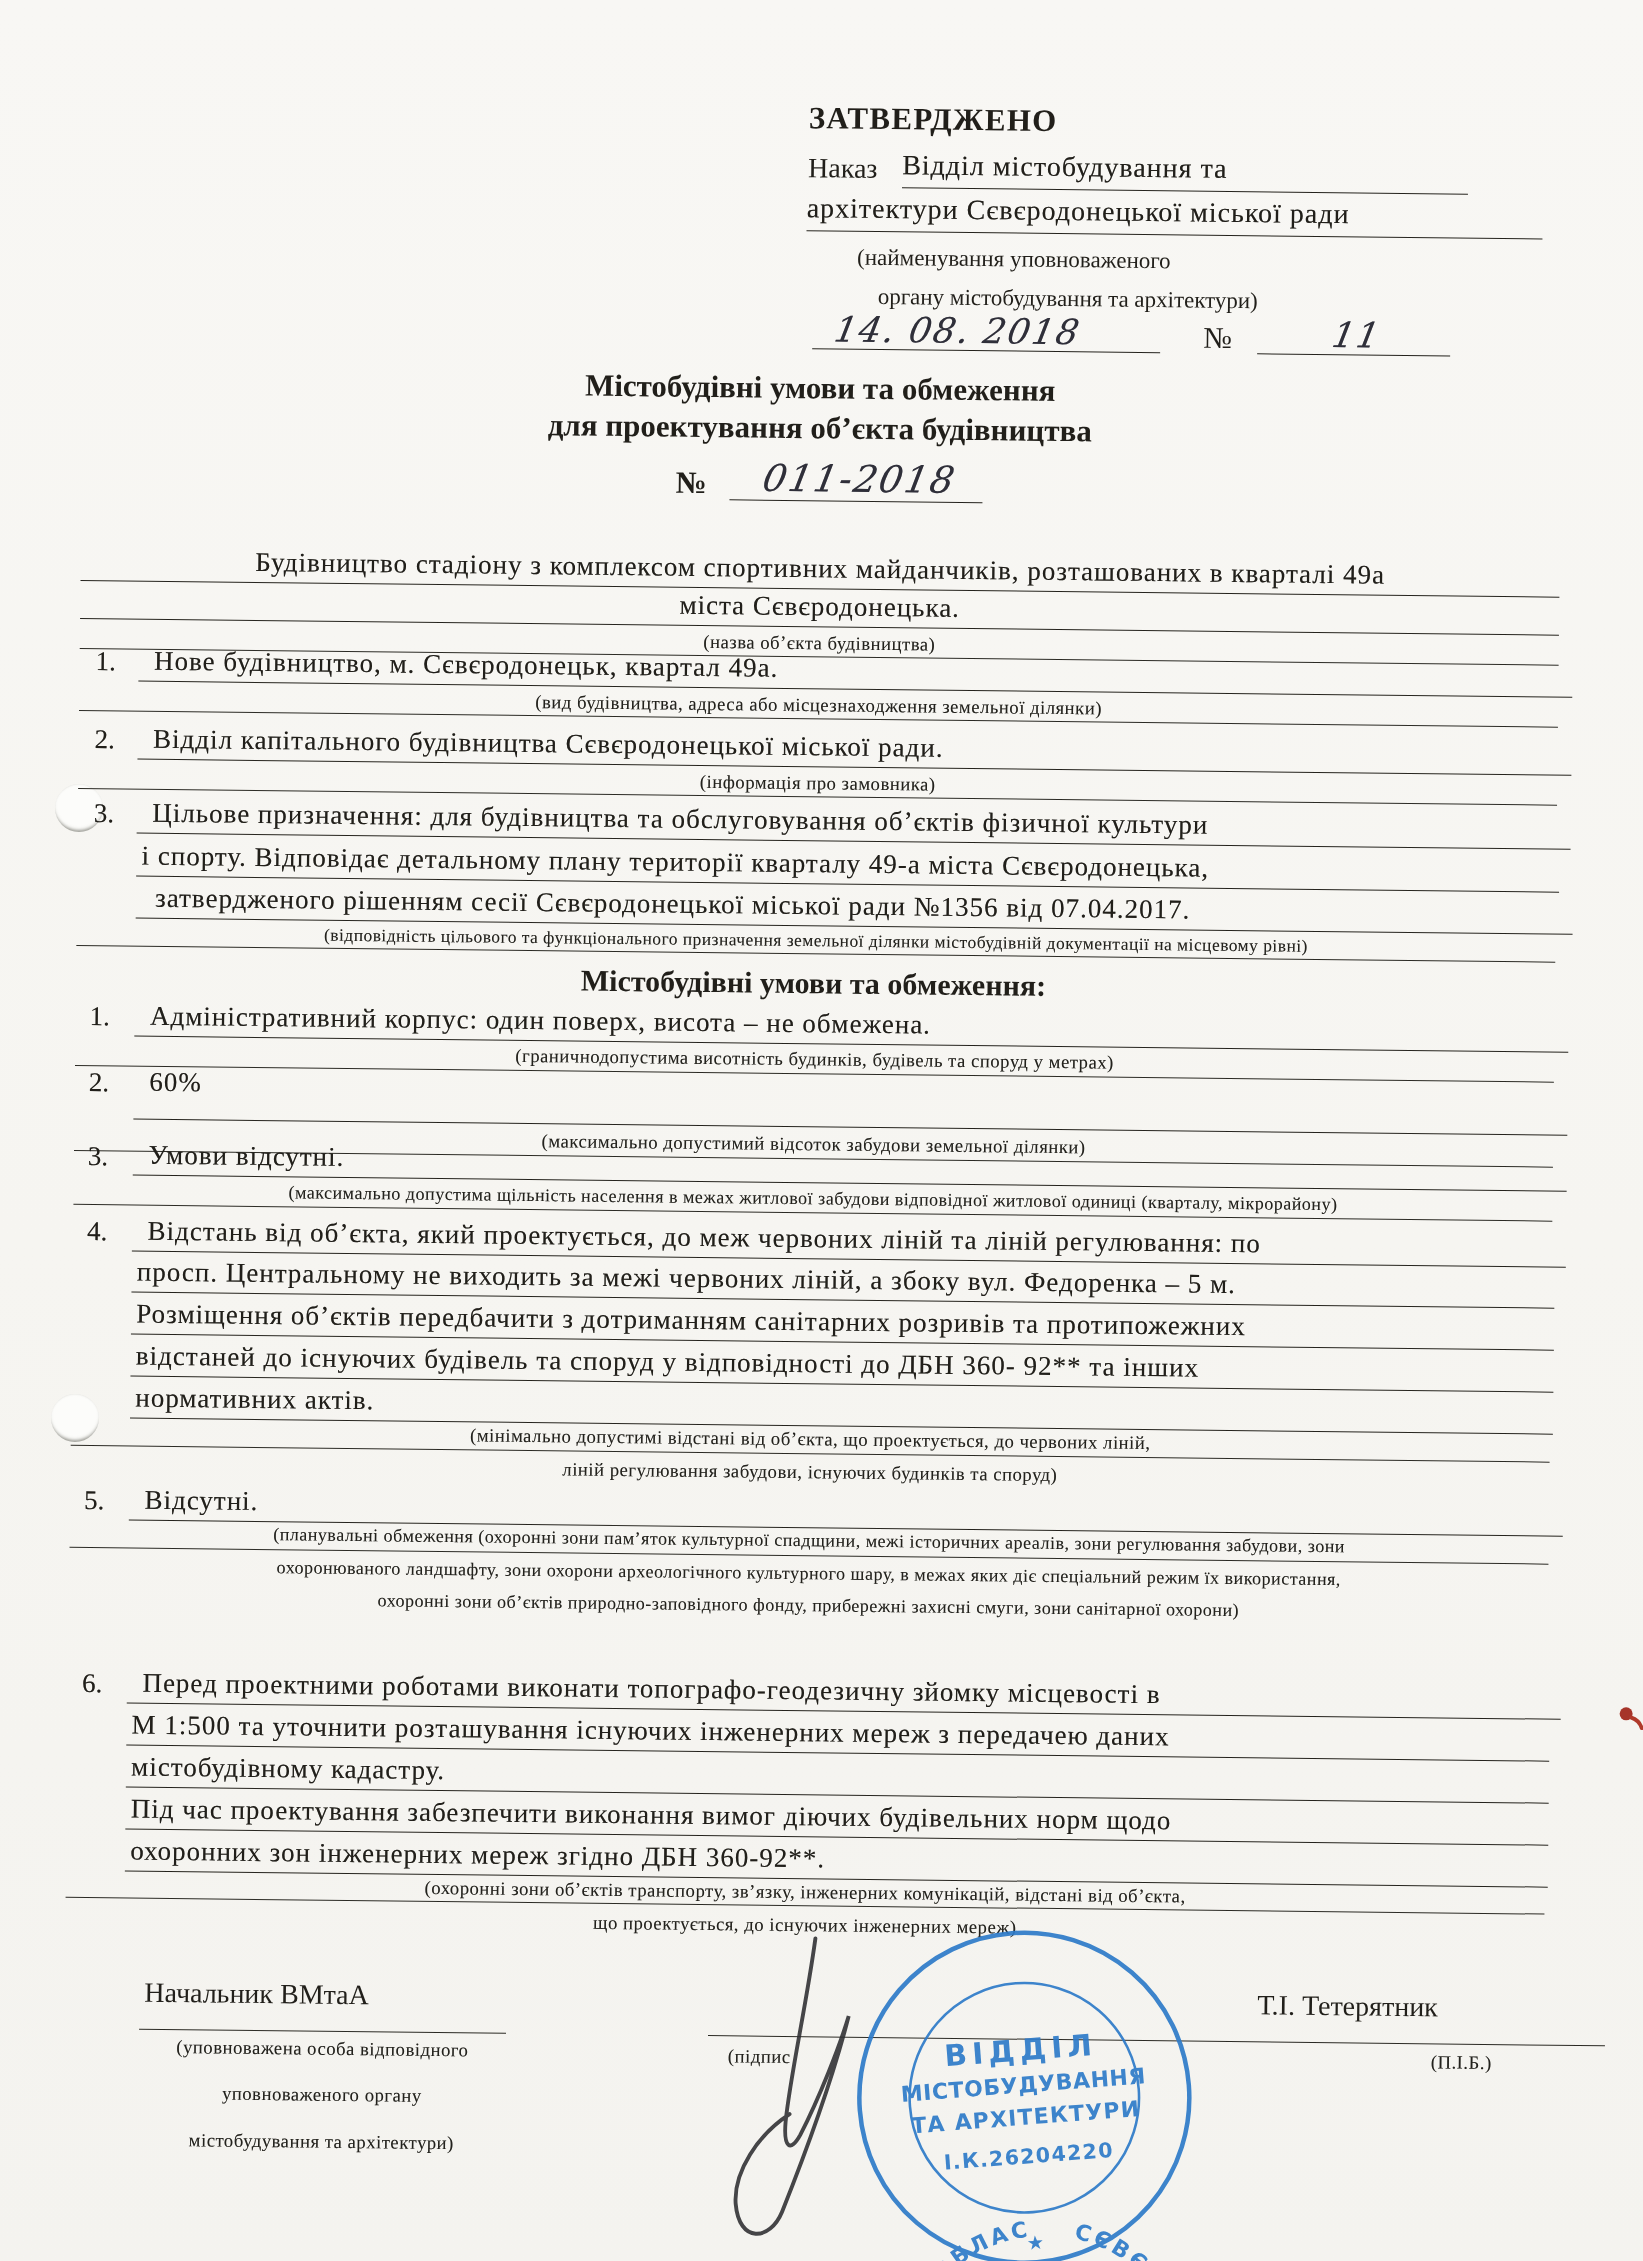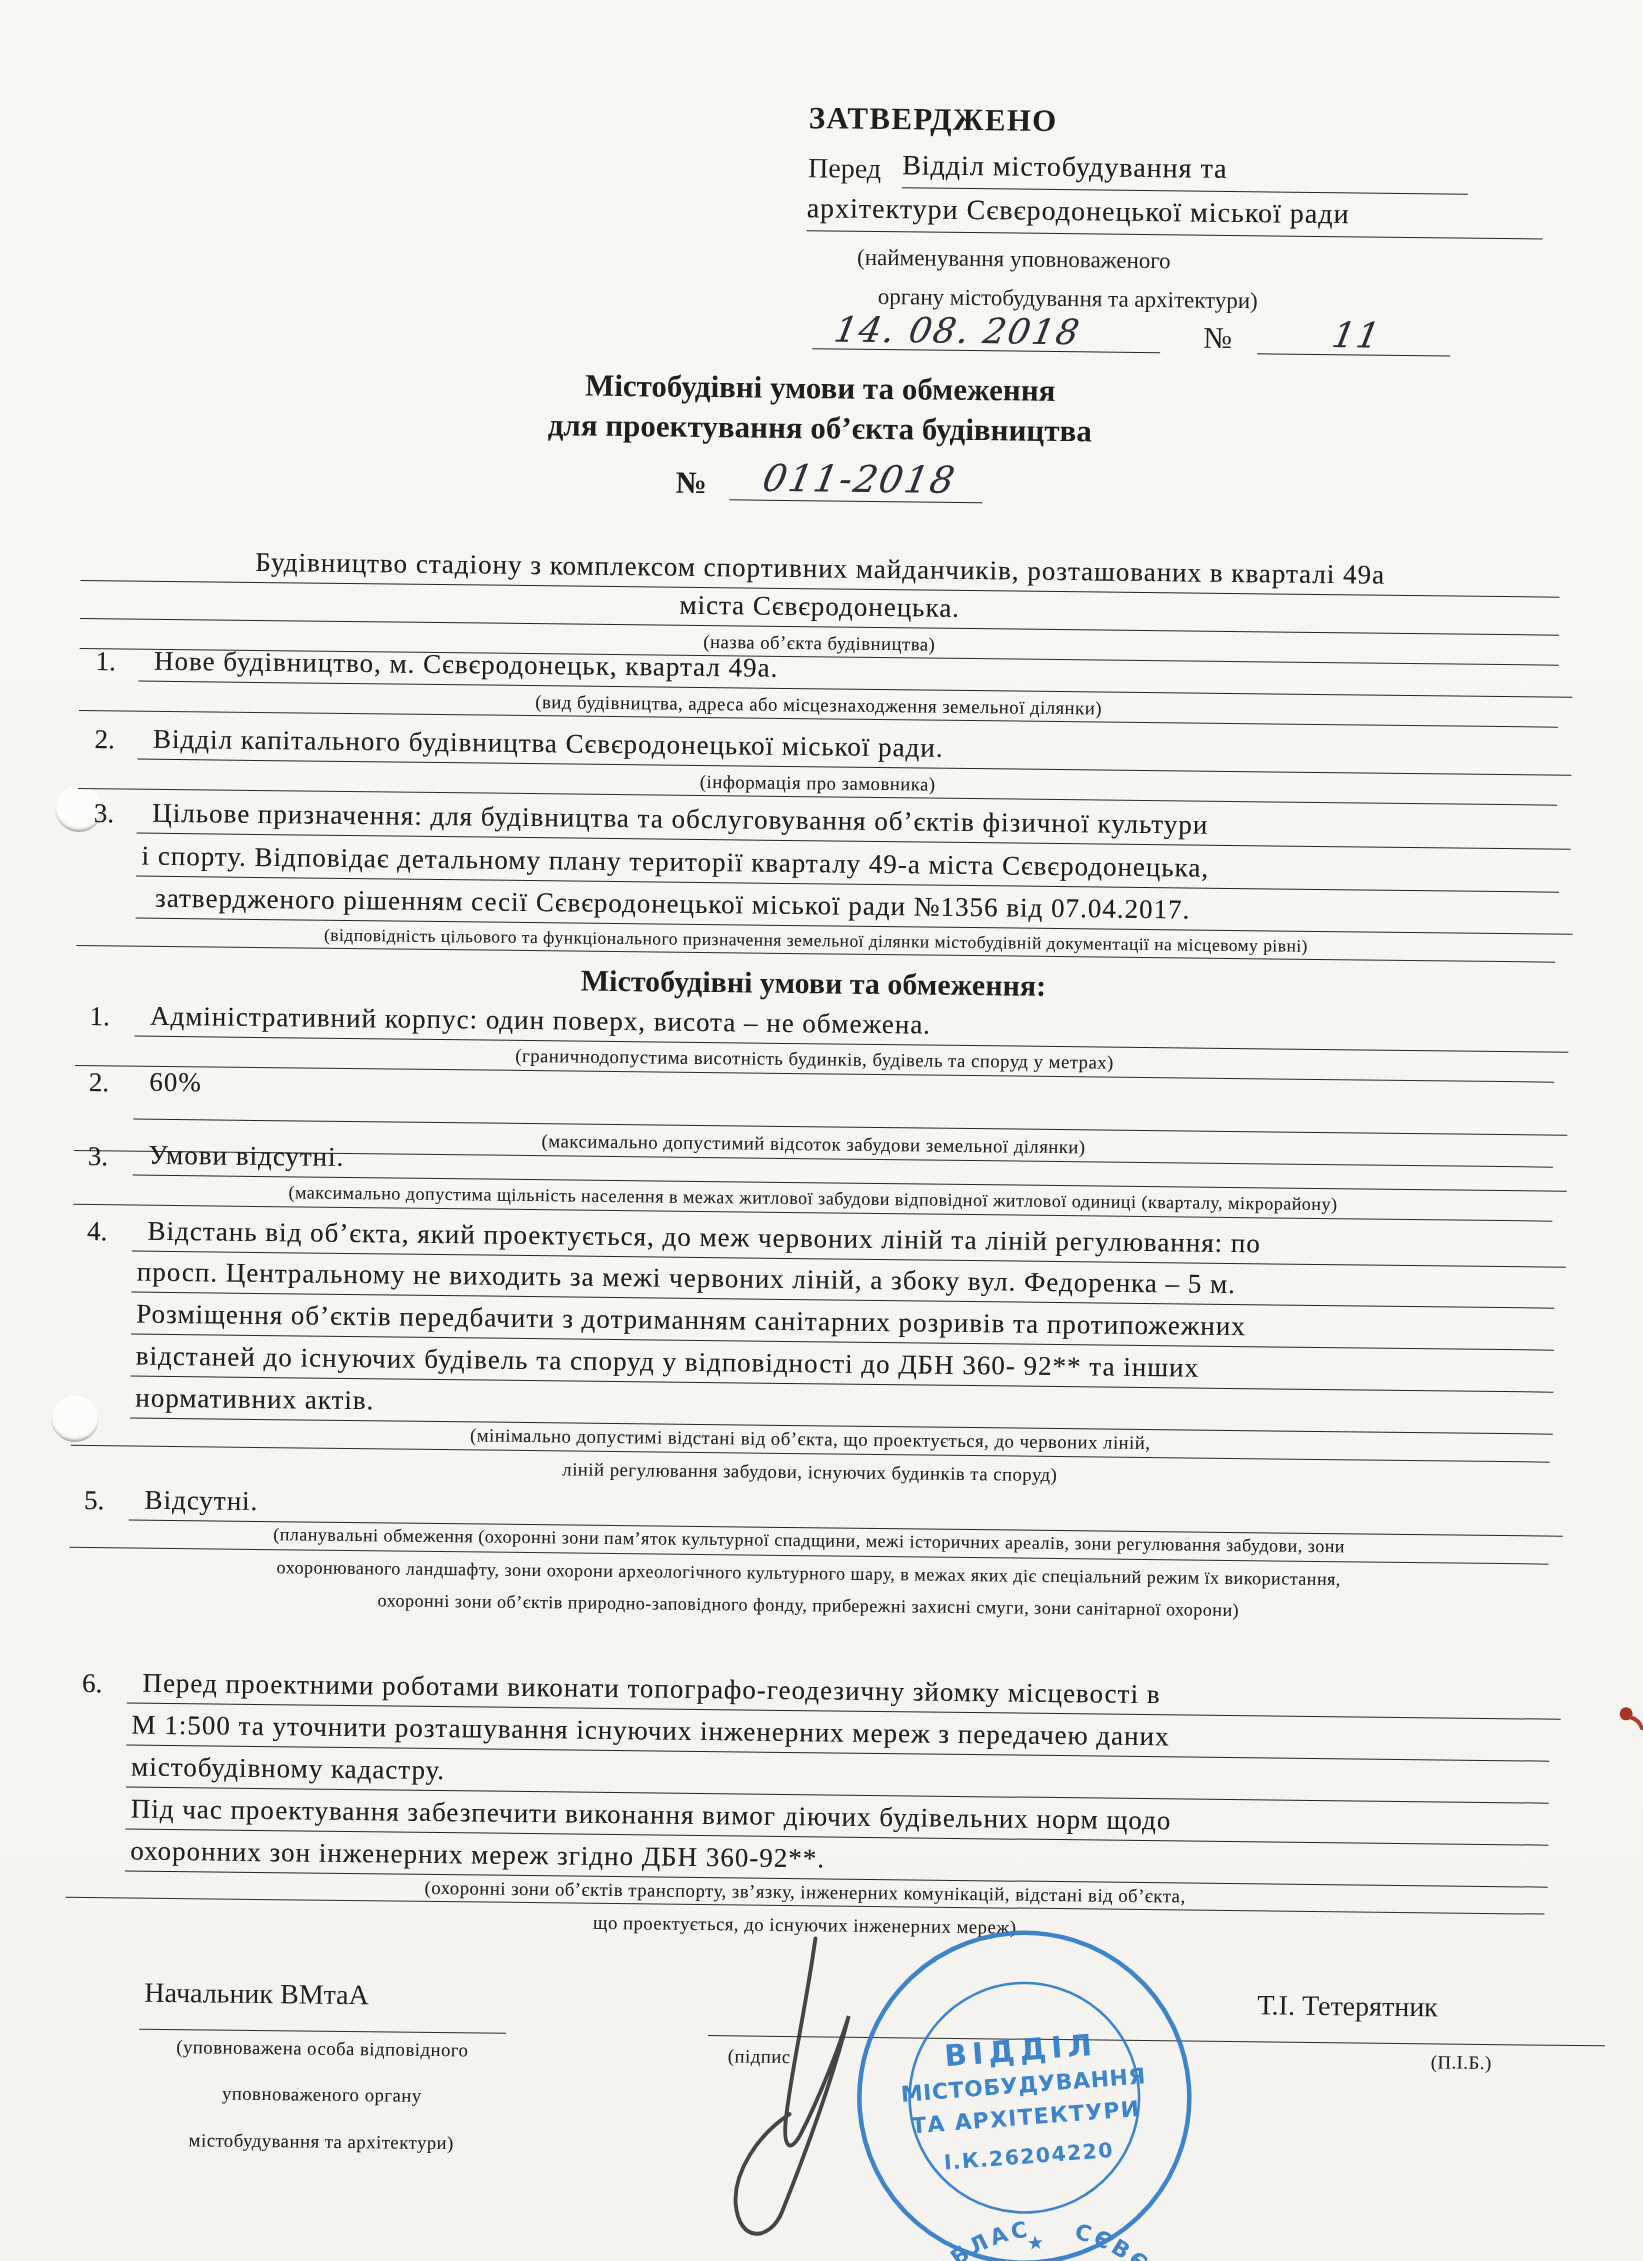--- a/index.html
+++ b/index.html
@@ -63,21 +63,21 @@
   <div class="redmark">
     <svg width="30" height="26" viewBox="0 0 46 40">
       <circle cx="14" cy="12" r="10" fill="#a63429"></circle>
       <path d="M 22 18 Q 34 22 38 34" stroke="#b03a2a" stroke-width="6" fill="none" stroke-linecap="round"></path>
     </svg>
   </div>
 
   <div class="skew">
 
     <div class="txt fs48" style="left:807px; top:92px; font-weight:600; letter-spacing:1.3px;">ЗАТВЕРДЖЕНО</div>
-    <div class="txt fs44" style="left:807px; top:142px; line-height:36px;">Перед</div>
+    <div class="txt fs44" style="left:807px; top:142px; line-height:36px;">Наказ</div>
     <div class="ul-row hdr" style="left:901px; top:138px; width:566px;">Відділ містобудування та</div>
     <div class="ul-row hdr" style="left:806px; top:182px; width:736px;">архітектури Сєвєродонецької міської ради</div>
     <div class="txt fs36" style="left:857px; top:236px;">(найменування уповноваженого</div>
     <div class="txt fs36" style="left:878px; top:275px;">органу містобудування та архітектури)</div>
     <div class="ul-row" style="left:813px; top:303px; width:348px;">
       <span class="hw hw-date" style="display:inline-block; padding-left:19.3px;">14. 08. 2018</span>
     </div>
     <div class="txt fs46" style="left:1204px; top:308px;">№</div>
     <div class="ul-row ctr" style="left:1258px; top:303px; width:193px;">
       <span class="hw hw-num" style="display:inline-block;">11</span>

